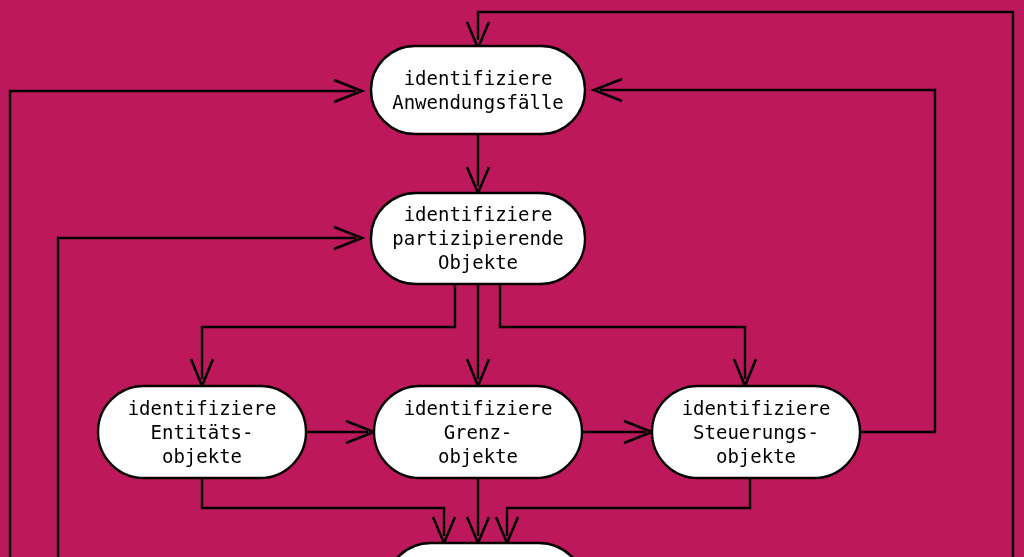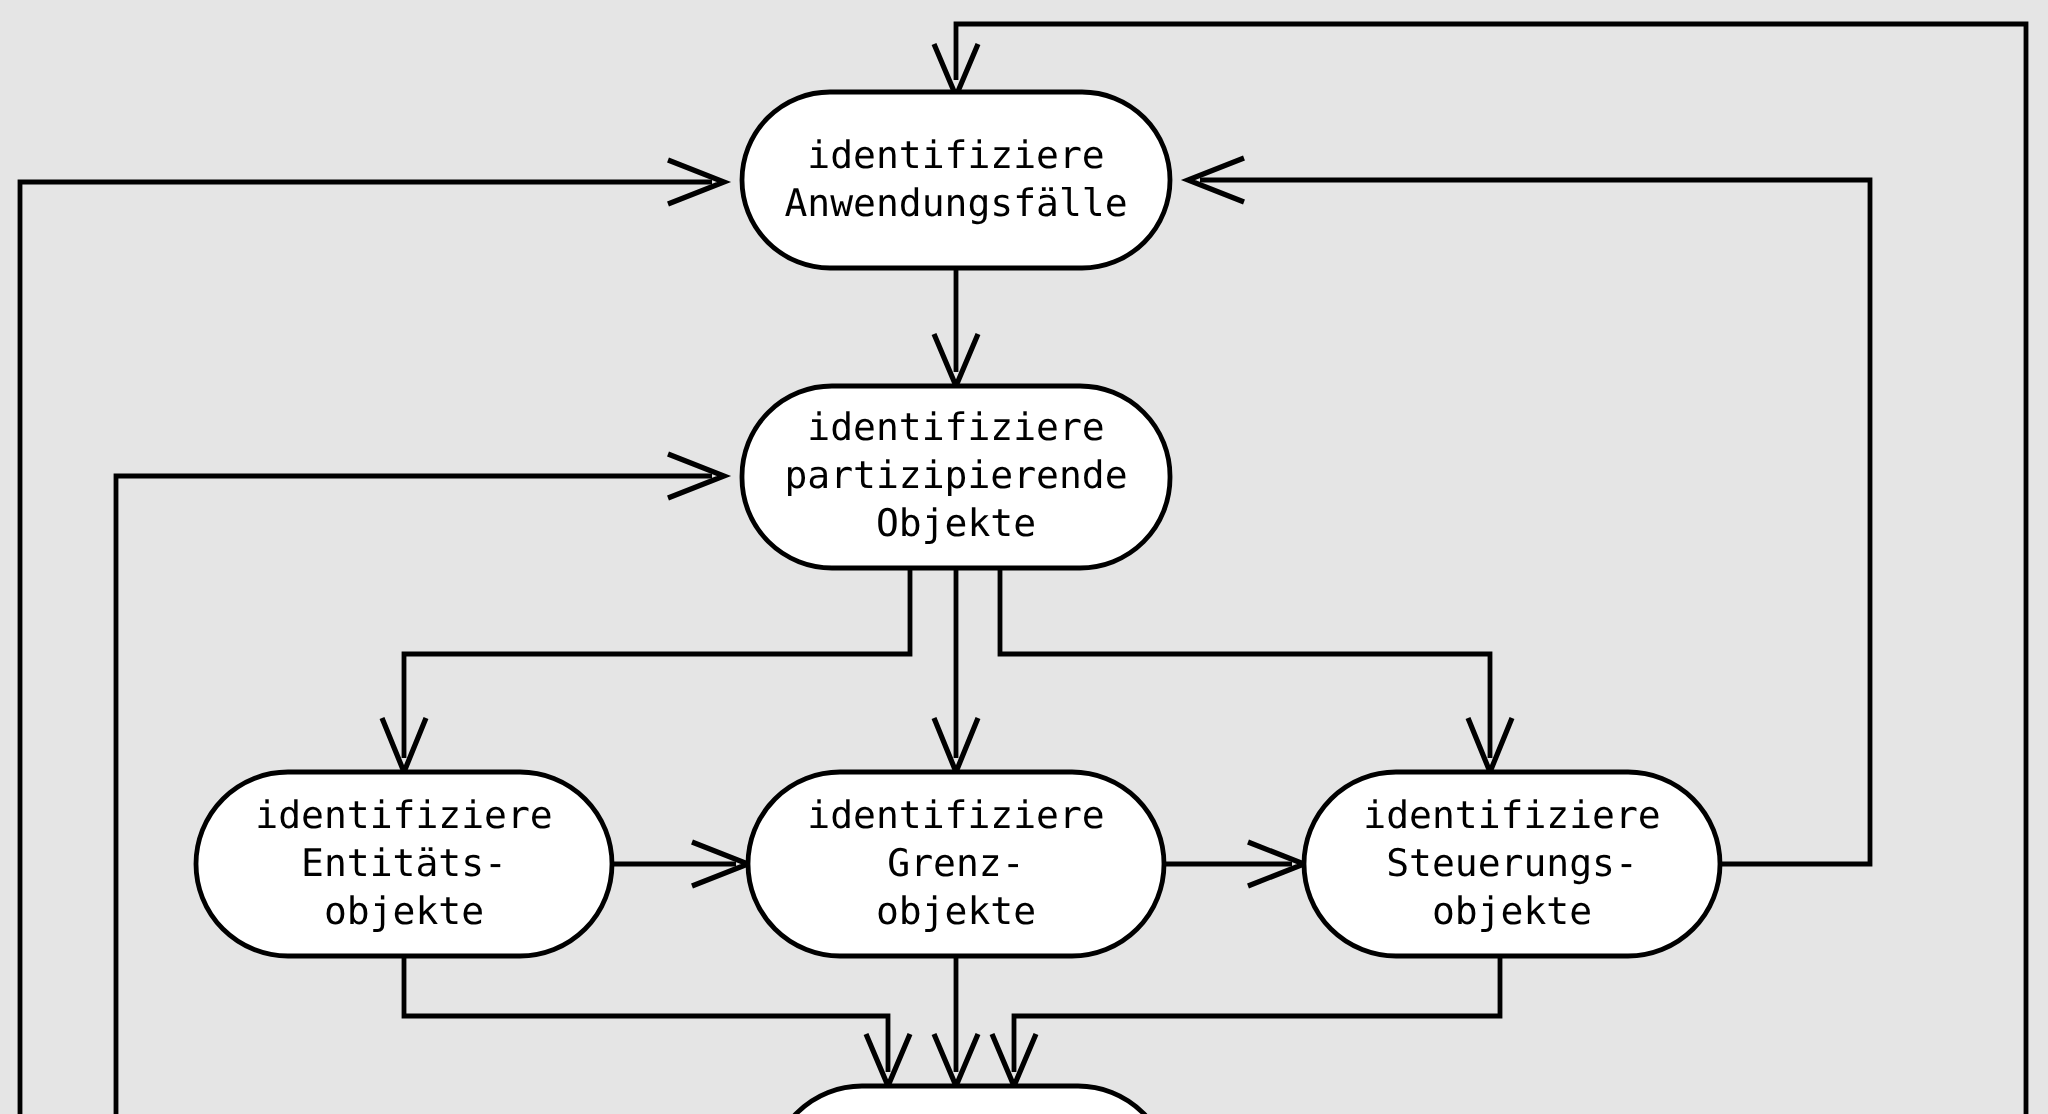--- a/index.html
+++ b/index.html
@@ -4,21 +4,21 @@
 <style>
   html, body {
     margin: 0;
     padding: 0;
     background: #ffffff;
   }
   #canvas {
     position: relative;
     width: 1024px;
     height: 557px;
-    background: #e5e5e5;
+    background: #be185d;
     overflow: hidden;
     font-family: "DejaVu Sans Mono", "Liberation Mono", monospace;
   }
   svg#diagram {
     position: absolute;
     left: 0;
     top: 0;
     width: 1024px;
     height: 557px;
   }

